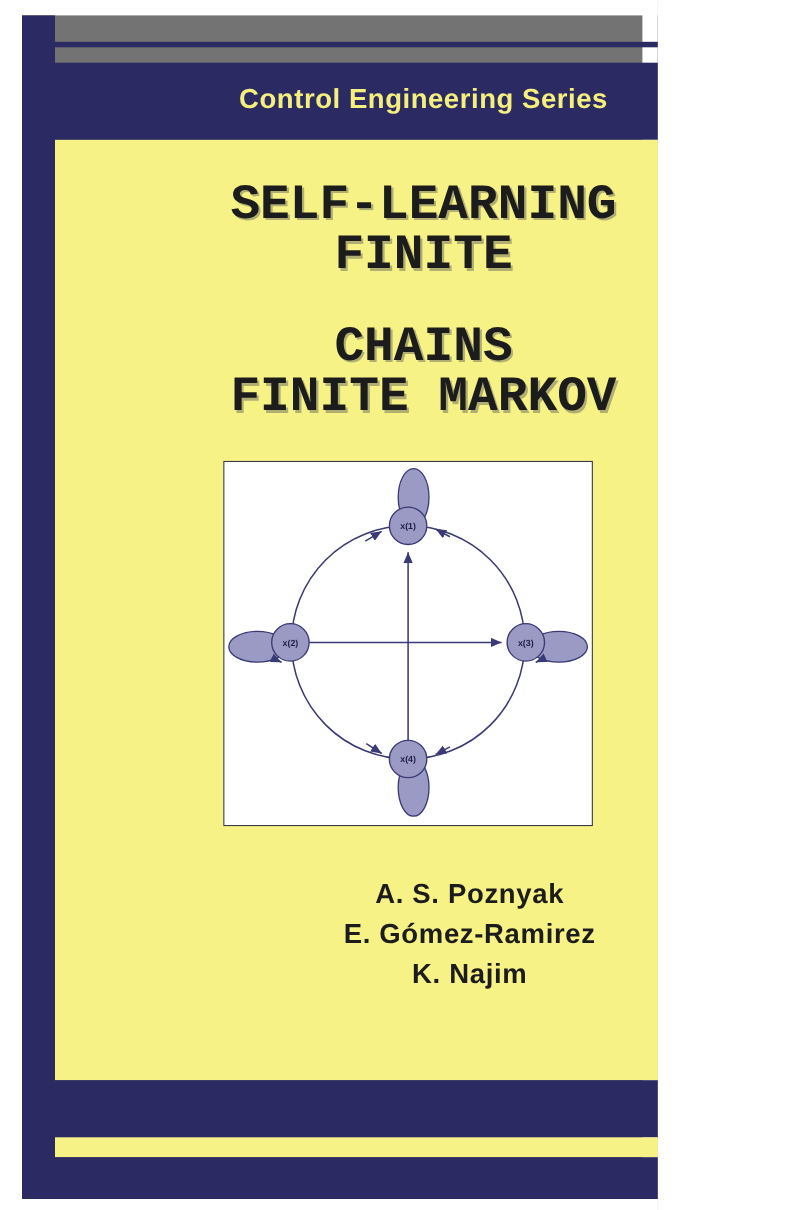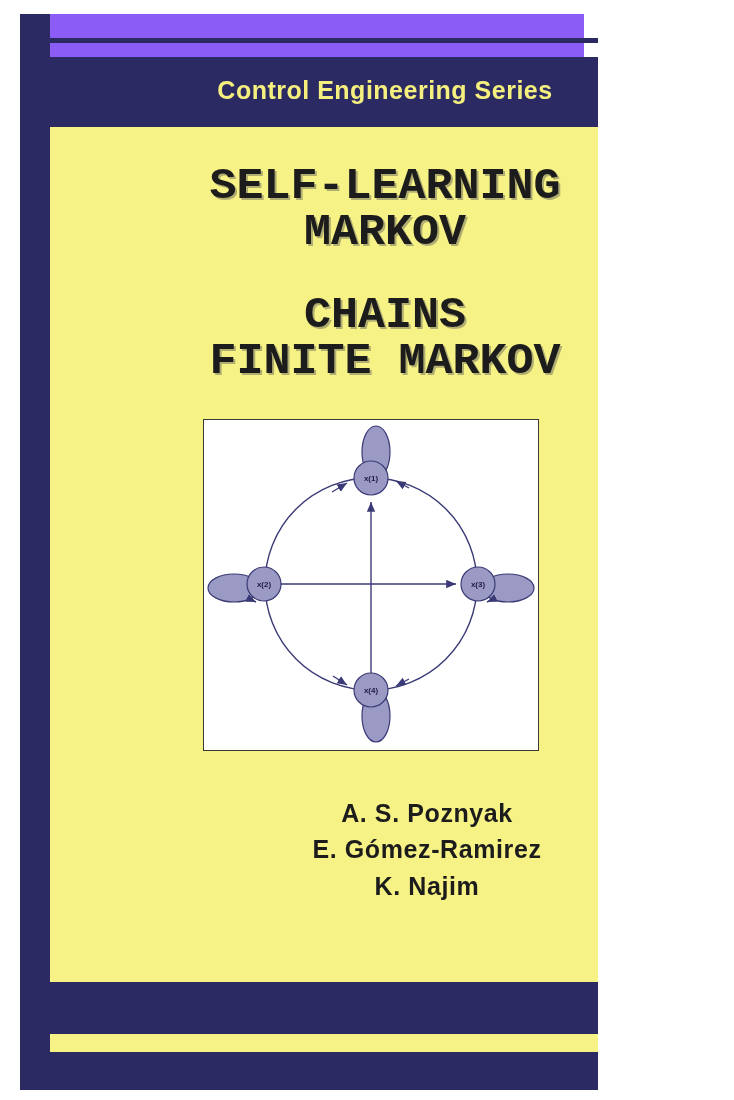--- a/index.html
+++ b/index.html
@@ -11,21 +11,21 @@
     width: 734px;
     height: 1100px;
     font-family: "Liberation Sans", sans-serif;
     overflow: hidden;
   }
 
   .cover {
     position: relative;
     width: 598px;
     height: 1100px;
-    background: #8b5cf6;
+    background: #737373;
     overflow: hidden;
   }
 
   
   .edge-left {
     position: absolute;
     left: 0; top: 0;
     width: 20px; height: 1100px;
     background: #ffffff;
   }
@@ -174,21 +174,21 @@
   <div class="spine"></div>
 
   <div class="field"></div>
 
   <div class="band-rule-top"></div>
   <div class="series-band"></div>
   <div class="series-title">Control Engineering Series</div>
 
   <div class="title-block">
     <div class="title-line">SELF-LEARNING</div>
-    <div class="title-line">MARKOV</div>
+    <div class="title-line">FINITE</div>
     <div class="title-of">of</div>
     <div class="title-line">CHAINS</div>
     <div class="title-line">FINITE MARKOV</div>
   </div>
 
   <div class="diagram-wrap">
     <svg width="331" height="327" viewBox="0 0 331 327" xmlns="http://www.w3.org/2000/svg">
       <defs>
         <marker id="ah" markerWidth="9" markerHeight="9" refX="7" refY="3" orient="auto">
           <path d="M0,0 L7,3 L0,6 z" fill="#3a3a76"></path>

